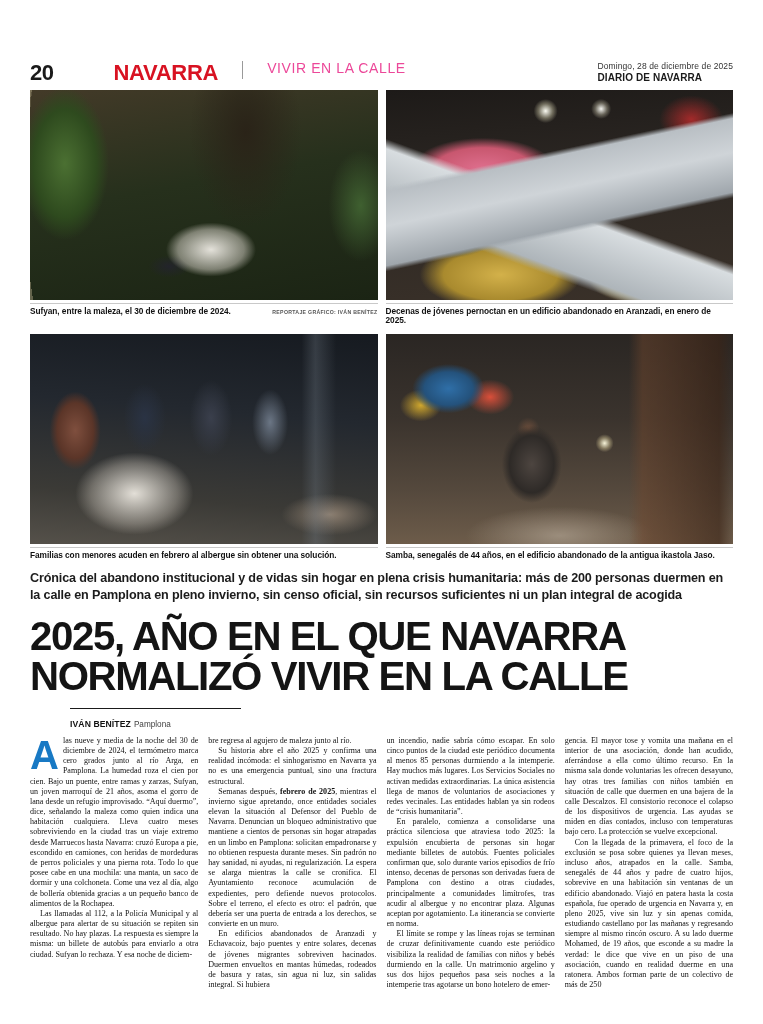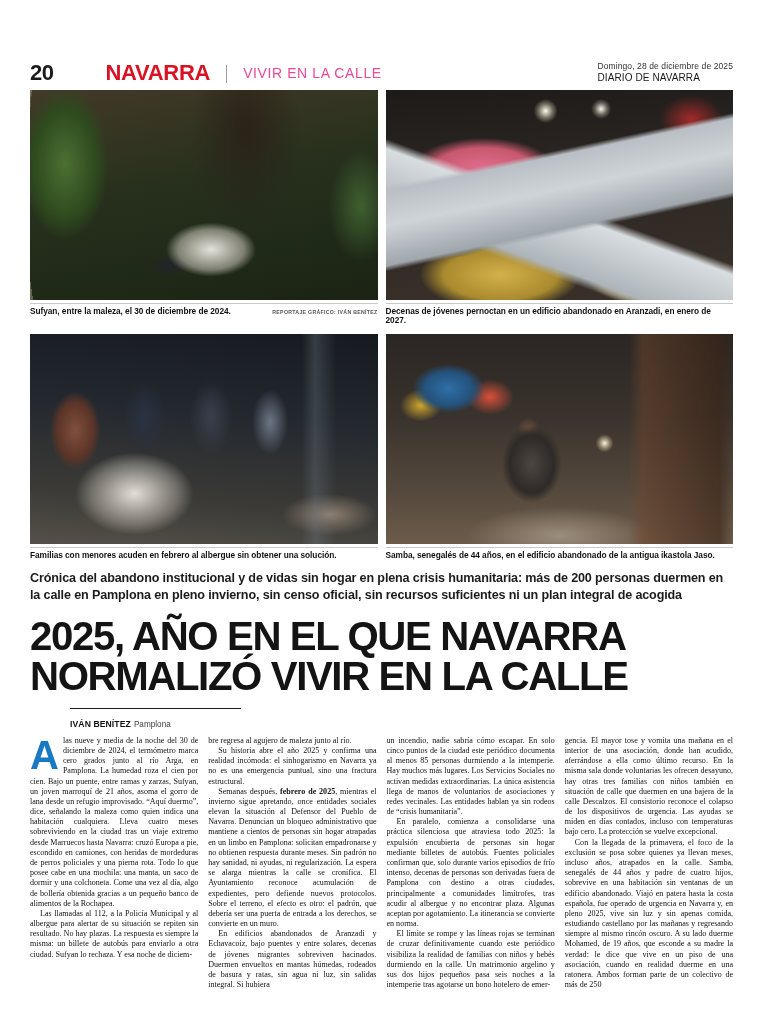--- a/index.html
+++ b/index.html
@@ -21,22 +21,22 @@
   
   .masthead {
     display: flex;
     align-items: flex-end;
     justify-content: space-between;
     padding-top: 46px;
     height: 86px;
   }
   .masthead-left {
     display: flex;
-    align-items: center;
-    gap: 8px;
+    align-items: flex-start;
+    gap: 16px;
   }
   .page-number {
     font-size: 22px;
     font-weight: bold;
     color: #1a1a1a;
     letter-spacing: -0.5px;
   }
   .section-name {
     font-size: 22px;
     font-weight: bold;
@@ -63,21 +63,21 @@
     line-height: 1.25;
     padding-bottom: 2px;
   }
   .date-line {
     font-size: 8.5px;
     color: #333;
     letter-spacing: 0.1px;
   }
   .paper-name {
     font-size: 10px;
-    font-weight: normal;
+    font-weight: bold;
     color: #1a1a1a;
     letter-spacing: 0.1px;
   }
 
   
   .photo-grid {
     display: grid;
     grid-template-columns: 1fr 1fr;
     column-gap: 8px;
     row-gap: 5px;
@@ -270,21 +270,21 @@
       <div class="photo ph1"></div>
       <div class="caption-row">
         <span class="caption">Sufyan, entre la maleza, el 30 de diciembre de 2024.</span>
         <span class="credit">REPORTAJE GRÁFICO: IVÁN BENÍTEZ</span>
       </div>
     </div>
 
     <div class="photo-cell">
       <div class="photo ph2"></div>
       <div class="caption-row">
-        <span class="caption">Decenas de jóvenes pernoctan en un edificio abandonado en Aranzadi, en enero de 2027.</span>
+        <span class="caption">Decenas de jóvenes pernoctan en un edificio abandonado en Aranzadi, en enero de 2025.</span>
         <span class="credit"></span>
       </div>
     </div>
 
     <div class="photo-cell">
       <div class="photo ph3"></div>
       <div class="caption-row">
         <span class="caption">Familias con menores acuden en febrero al albergue sin obtener una solución.</span>
         <span class="credit"></span>
       </div>

